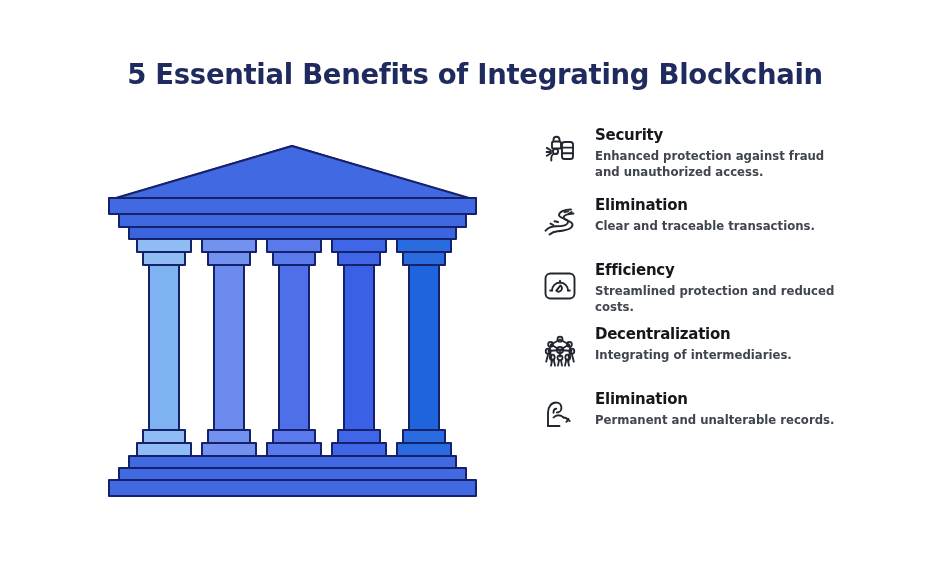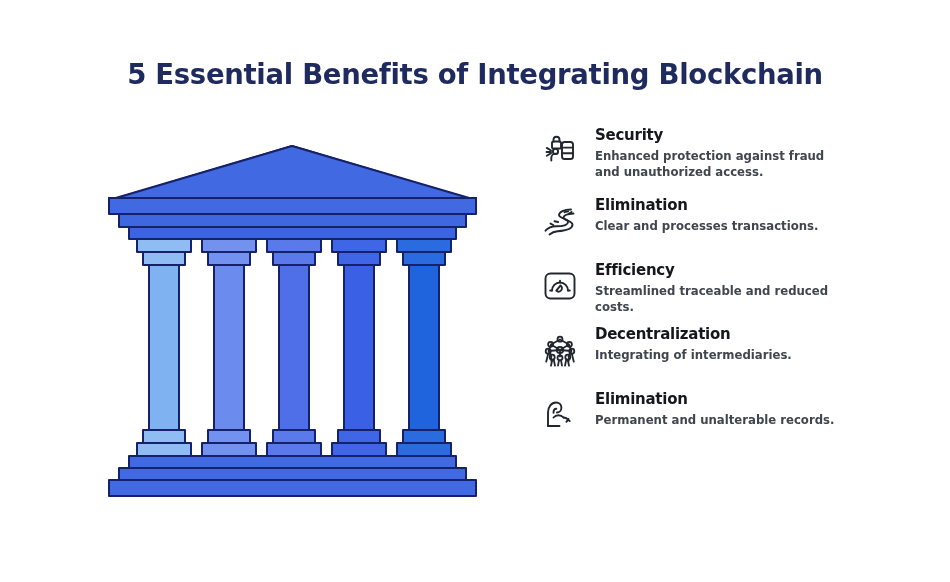--- a/index.html
+++ b/index.html
@@ -180,41 +180,41 @@
           <path d="M33.5 12.5c-6 .4-10 2-10 4.2 0 2.6 9 3 9 7 0 4-8 6-15 6.6-3 .3-6 1.6-8 3.2"></path>
 
           <path d="M24.5 11.2l3.6-.9"></path>
           <path d="M29 12.6l2.6-1.6"></path>
           <path d="M14.5 20.2l3.6.8"></path>
           <path d="M10.5 22.6l2.8 1.4"></path>
         </svg>
       </div>
       <div class="benefit-text">
         <div class="benefit-title">Elimination</div>
-        <div class="benefit-desc">Clear and processes transactions.</div>
+        <div class="benefit-desc">Clear and traceable transactions.</div>
       </div>
     </div>
 
     <div class="benefit b-eff">
       <div class="benefit-icon">
         <svg width="40" height="40" viewBox="0 0 40 40" fill="none" stroke="#22262e" stroke-width="1.9" stroke-linecap="round" stroke-linejoin="round">
           <rect x="5.5" y="7.5" width="29" height="25" rx="5"></rect>
 
           <path d="M12 24.5a8 8 0 0 1 16 0"></path>
 
           <path d="M12 24.5h-1.8"></path>
           <path d="M28 24.5h1.8"></path>
           <path d="M20 16.5v-1.8"></path>
 
           <path d="M20.6 19.4c1.6 1.3 1.8 3.6.5 5.1-1.3 1.5-3.5 1.6-4.8.2l4.3-5.3z"></path>
         </svg>
       </div>
       <div class="benefit-text">
         <div class="benefit-title">Efficiency</div>
-        <div class="benefit-desc">Streamlined traceable and reduced costs.</div>
+        <div class="benefit-desc">Streamlined protection and reduced costs.</div>
       </div>
     </div>
 
     <div class="benefit b-dec">
       <div class="benefit-icon">
         <svg width="40" height="40" viewBox="0 0 40 40" fill="none" stroke="#22262e" stroke-width="1.8" stroke-linecap="round" stroke-linejoin="round">
 
           <path d="M20 9.5L11 14.5M20 9.5l9 5M11 14.5L20 20M29 14.5L20 20M11 14.5l-2.5 6.5M29 14.5l2.5 6.5M20 20l-11.5 1M20 20l11.5 1M8.5 21l3 5.5M31.5 21l-3 5.5M20 20v6.5"></path>
 
           <circle cx="20" cy="9.2" r="2.5"></circle>

